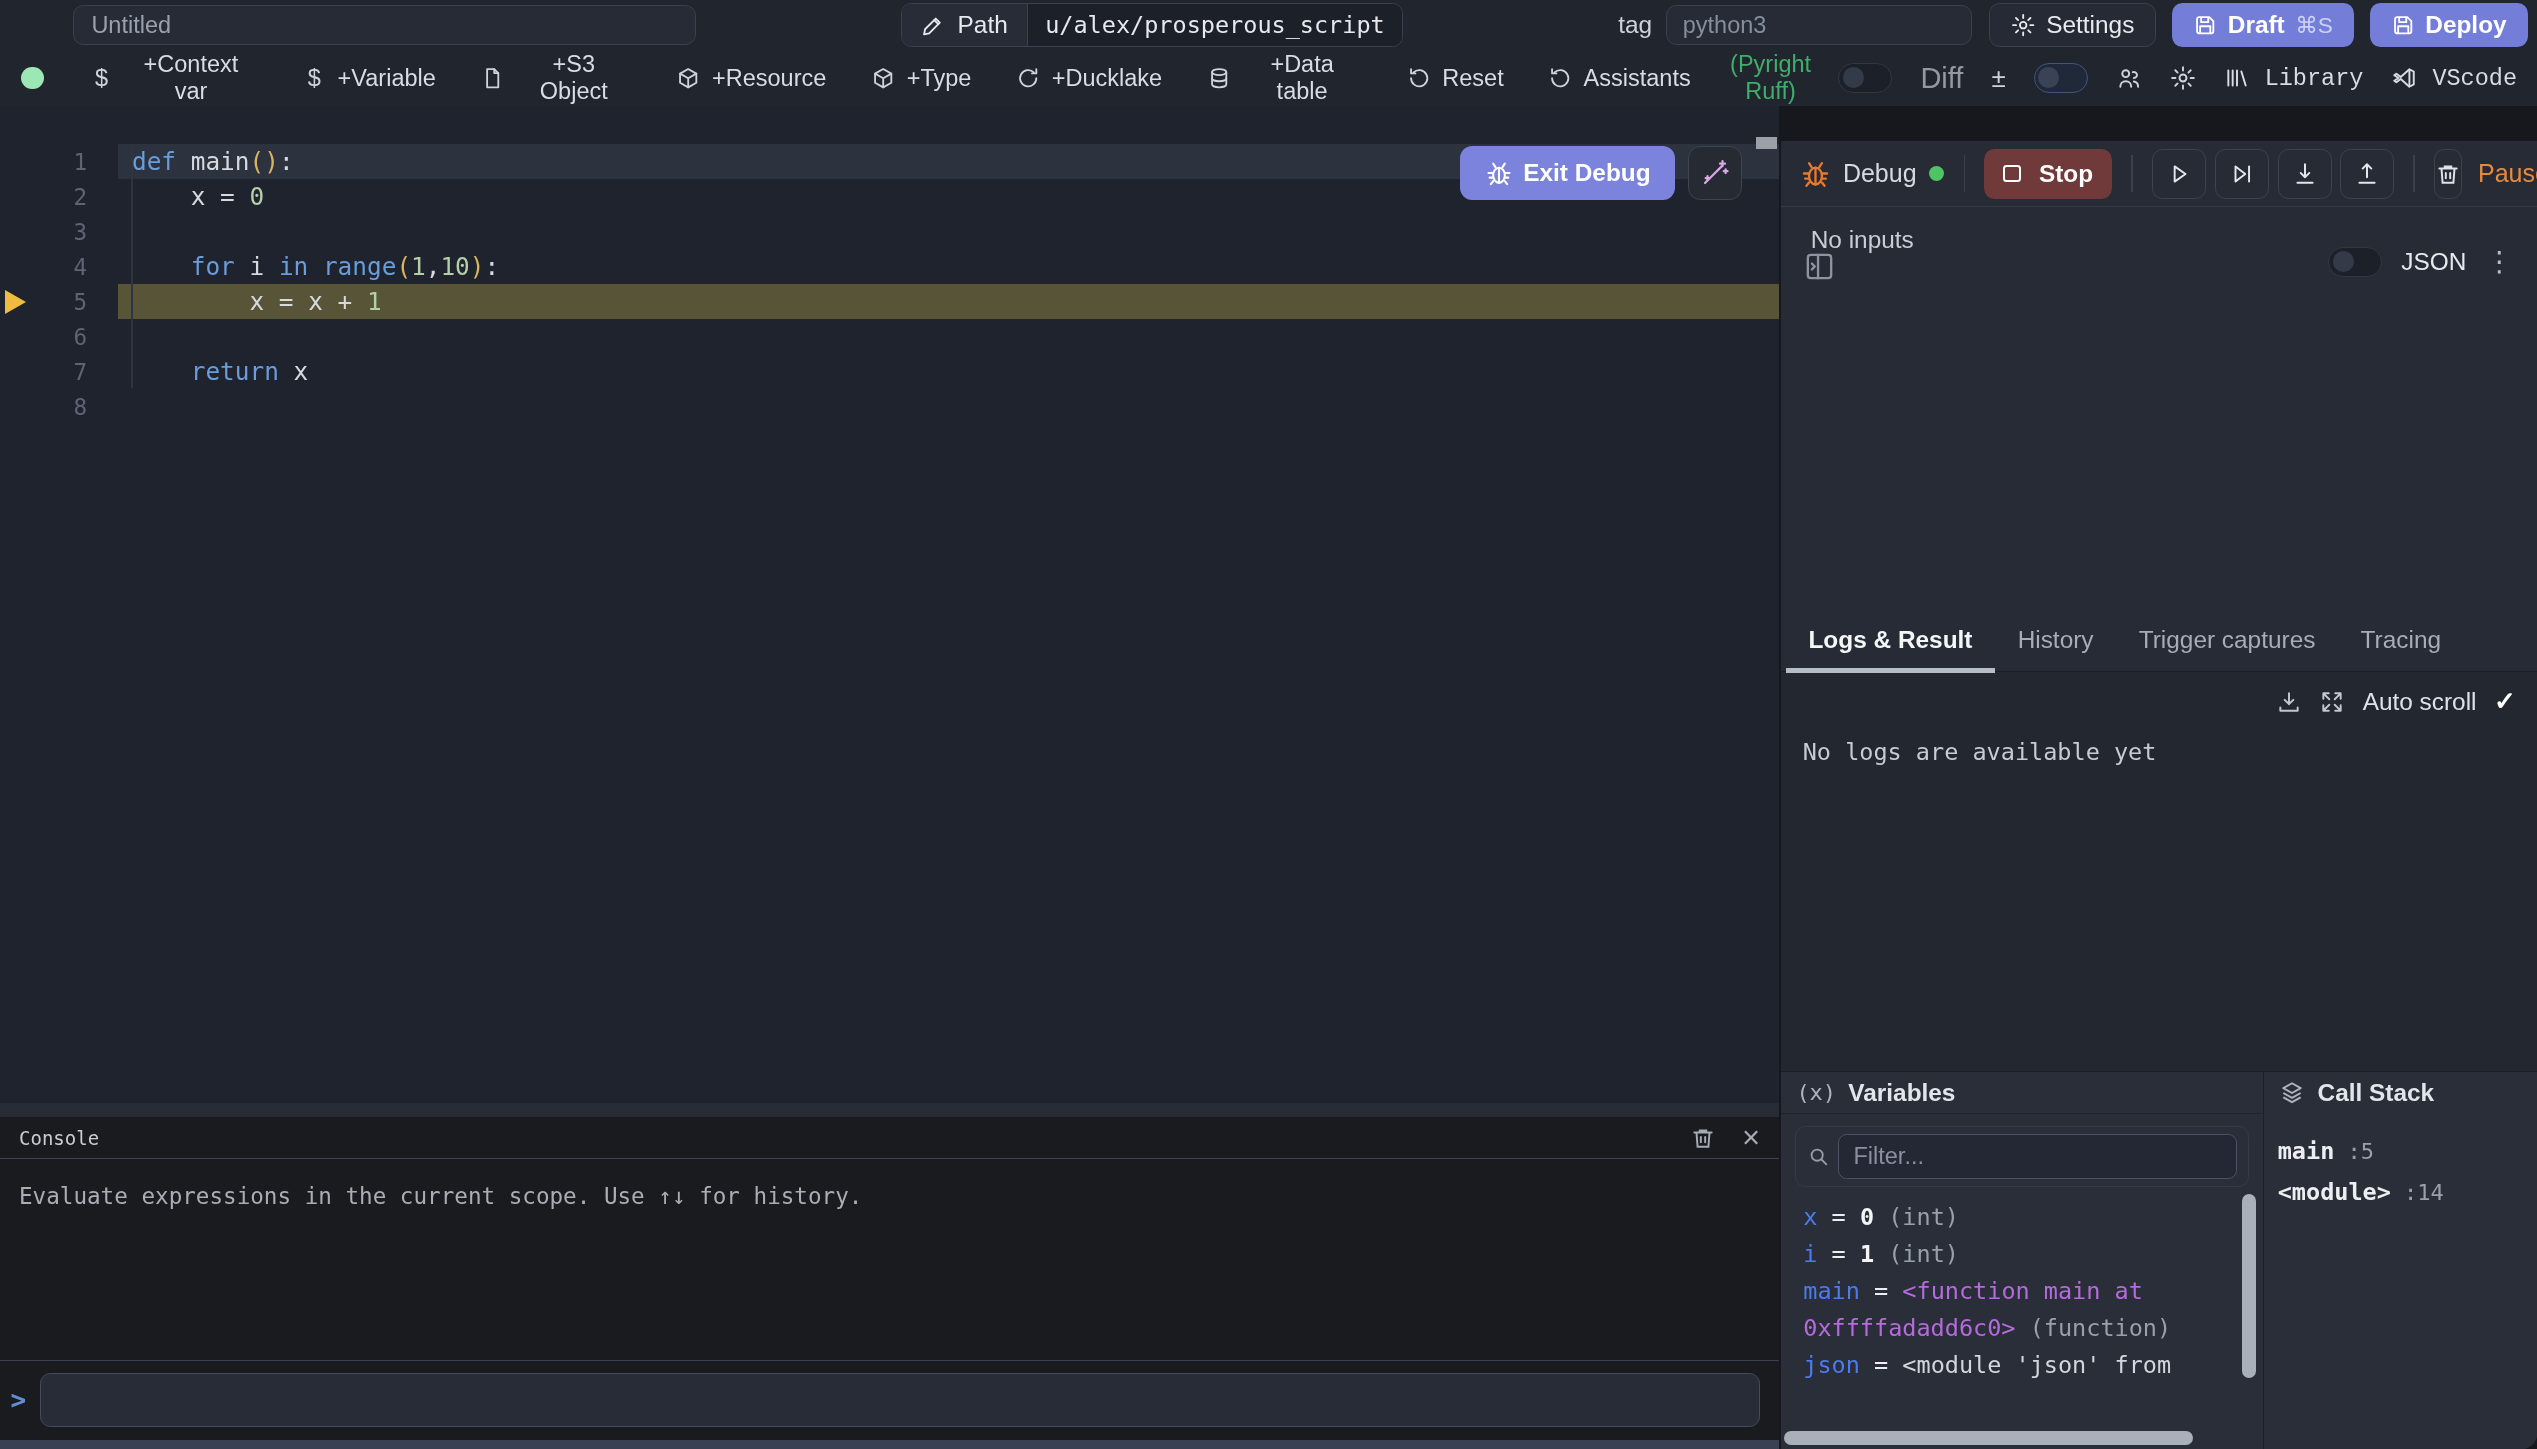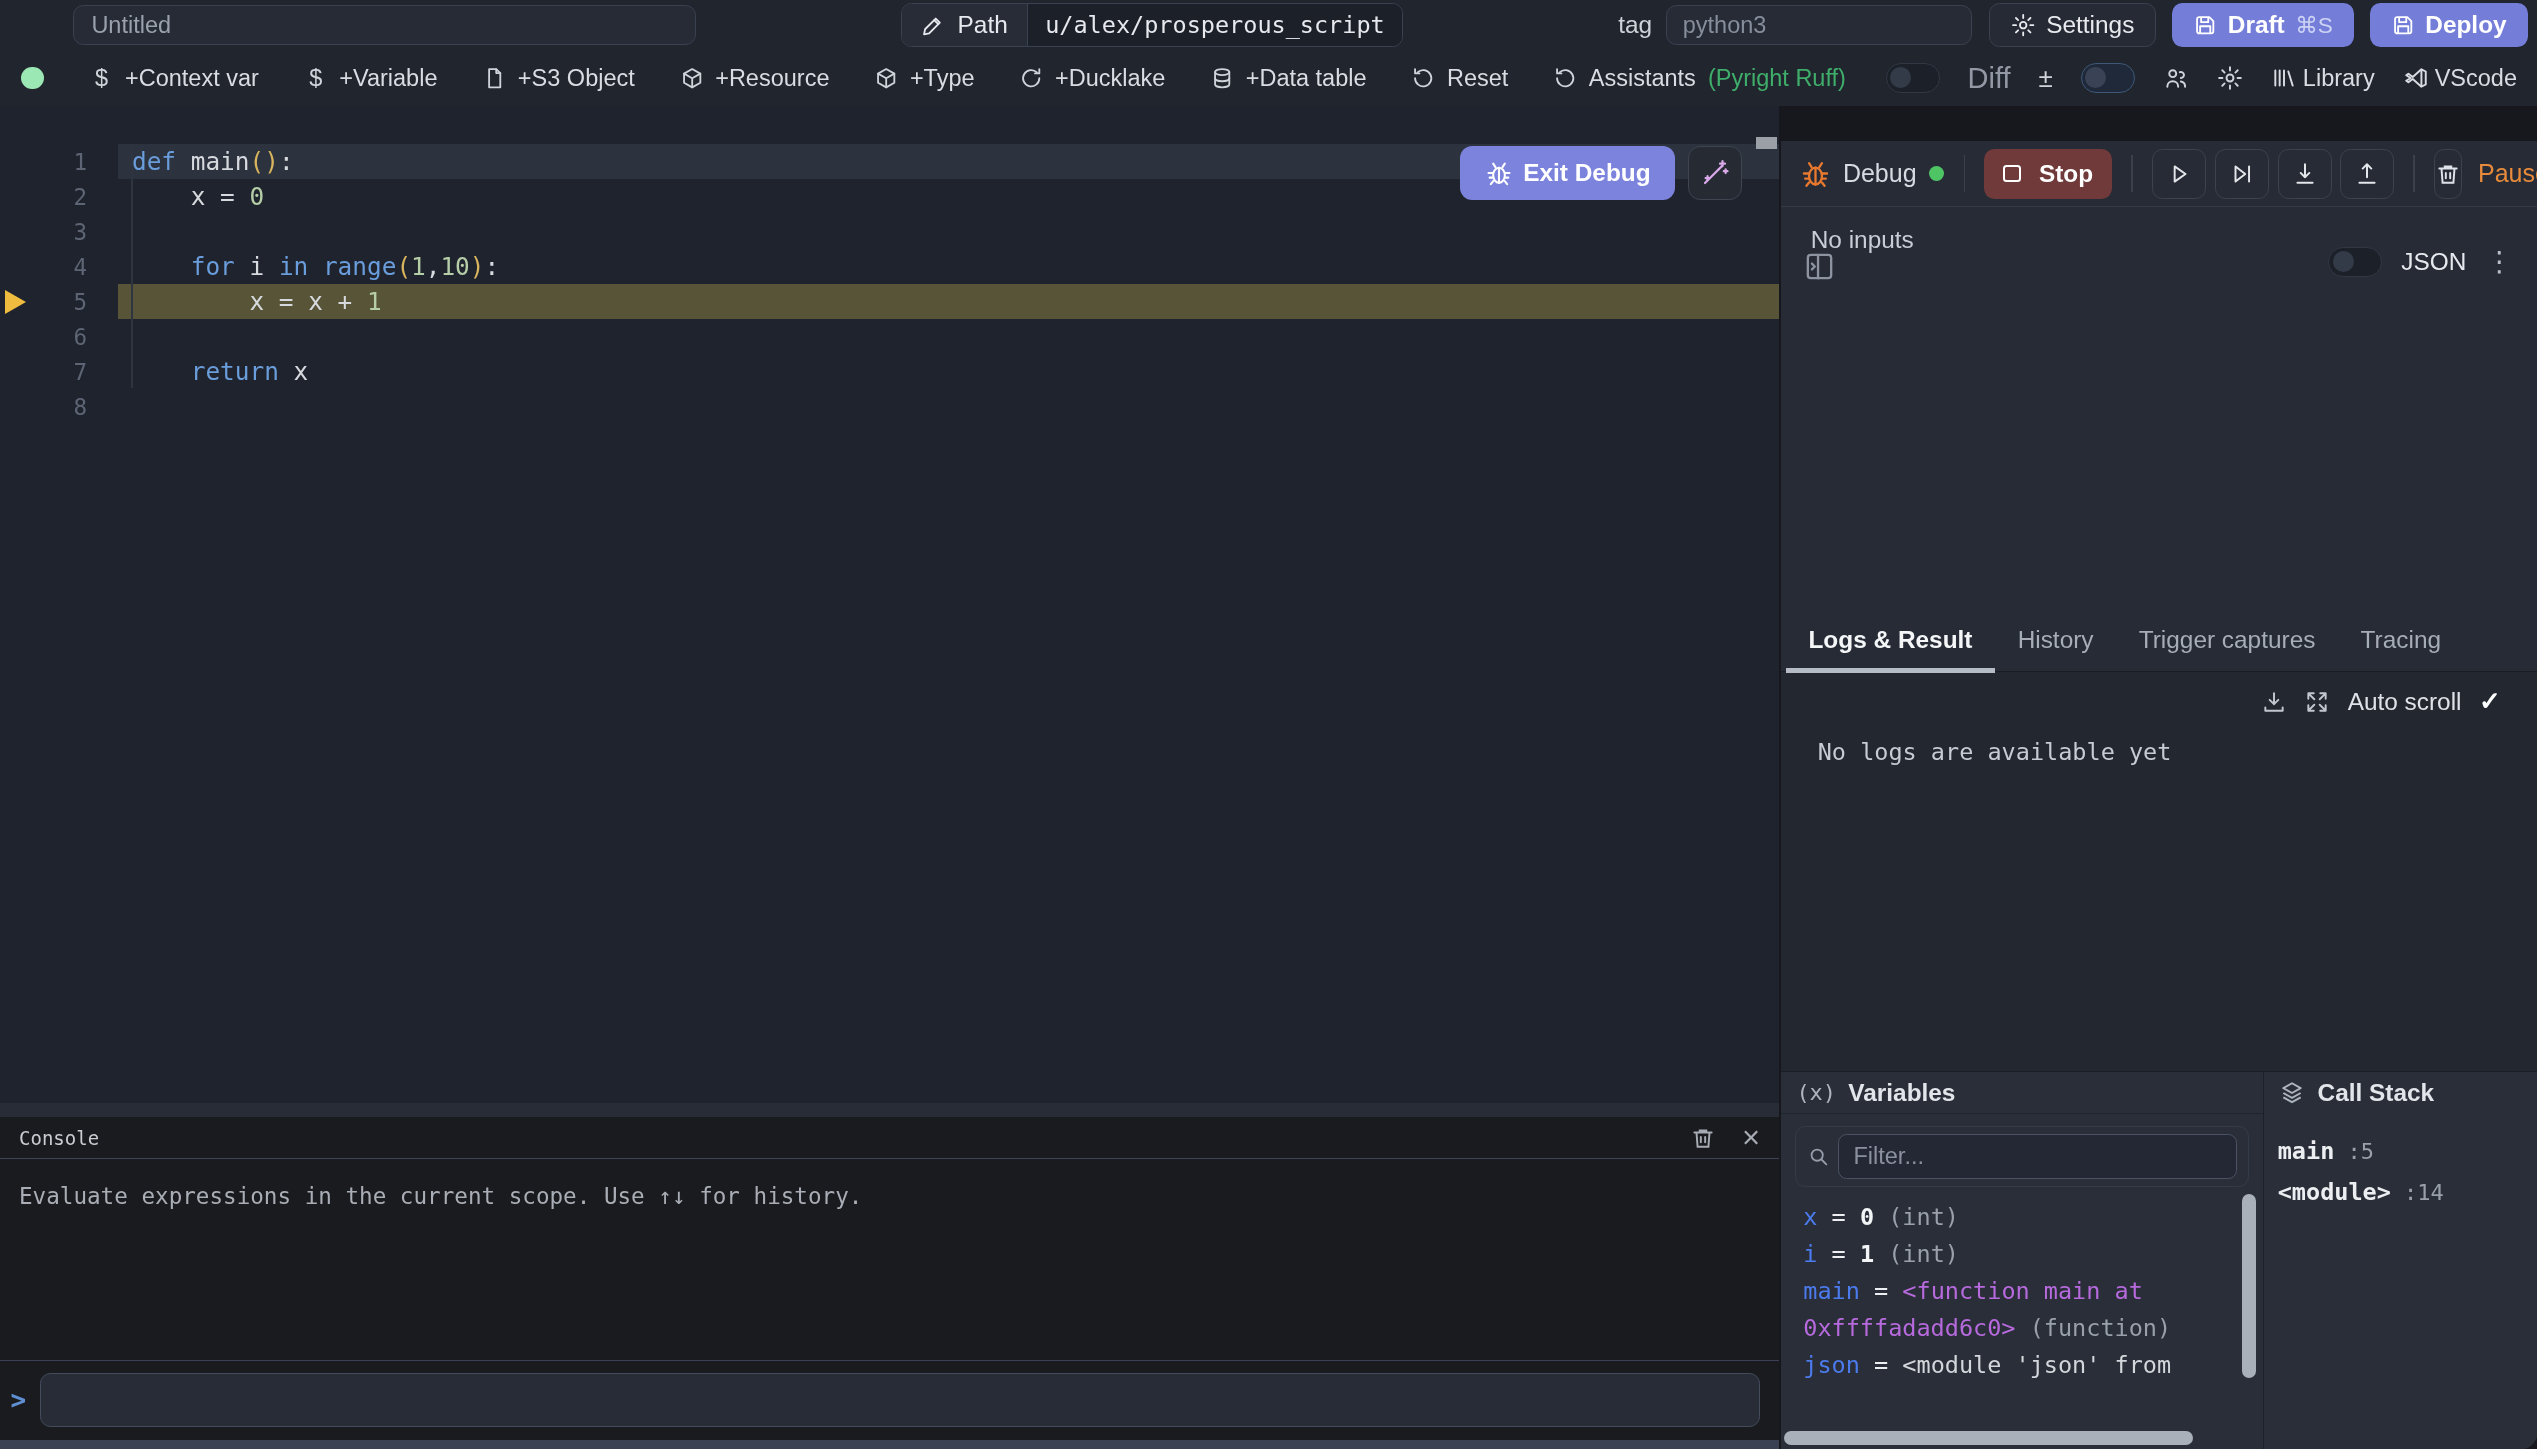--- a/index.html
+++ b/index.html
@@ -36,21 +36,21 @@
   .tb-icon { display:flex; align-items:center; justify-content:center; width:26px; color:#cfd3da; font-size:23.5px; }
   .tb-icon svg { width:24.4px; height:24.4px; }
   .tb-suffix { color:#3fae6a; margin-left:1.7px; }
   .tb-right { margin-left:auto; display:flex; align-items:center; gap:28px; }
   .toggle { width:54px; height:30px; border-radius:15px; background:#1c2028; border:1.7px solid #313844; position:relative; flex:none; cursor:pointer; }
   .toggle .knob { position:absolute; left:3.5px; top:2.6px; width:21px; height:21px; border-radius:50%; background:#343b48; }
   .toggle.blue { border-color:#3d5878; background:#20293a; }
   .toggle.blue .knob { background:#3a4356; }
   .diff-label { color:#9298a4; font-size:29px; }
   .pm-icon { color:#d0d4da; font-size:26px; }
-  .tb-text-item { display:flex; align-items:center; gap:6px; color:#d9dce2; font-size:23.5px; background:none; border:none; cursor:pointer; font-family:Liberation Sans, sans-serif; }
+  .tb-text-item { display:flex; align-items:center; gap:15px; color:#d9dce2; font-size:23.5px; background:none; border:none; cursor:pointer; font-family:Liberation Mono, monospace; }
   .tb-right svg { width:26px; height:26px; }
 
   
   .main { flex:1; display:flex; background:#16181d; min-height:0; }
   .left { width:1779px; flex:none; display:flex; flex-direction:column; min-width:0; }
 
   
   .editor { height:997px; flex:none; background:#1f232d; position:relative; padding-top:38px; }
   .indent-guide { position:absolute; left:131px; top:40px; width:1.7px; height:242px; background:#2e3440; }
   .code-row { height:35px; display:flex; align-items:stretch; }
@@ -116,21 +116,21 @@
   .noinputs-text { position:absolute; left:30px; top:19px; font-size:24.4px; color:#c9cdd5; }
   .inputs-controls { position:absolute; right:24.4px; top:40px; display:flex; align-items:center; gap:19px; }
   .json-label { font-size:24.4px; color:#e6e9ee; }
   .kebab { font-size:28px; color:#b9bec8; background:none; border:none; cursor:pointer; line-height:26px; }
 
   .tabsrow { height:63px; flex:none; background:#262b35; border-bottom:1.7px solid #1a1d24; display:flex; align-items:stretch; padding:0 5.2px; }
   .tab { padding:0 22.6px; display:flex; align-items:center; font-size:24.4px; color:#a6adb8; position:relative; cursor:pointer; }
   .tab.active { color:#f4f6f8; font-weight:700; }
   .tab.active::after { content:""; position:absolute; left:0; right:0; bottom:-1.7px; height:5.2px; background:#b6bcc6; }
 
-  .logs { flex:1; background:#23272f; padding:14px 37px; min-height:0; }
+  .logs { flex:1; background:#23272f; padding:14px 22px; min-height:0; }
   .logs-controls { display:flex; justify-content:flex-end; align-items:center; gap:17.4px; color:#c3c8d0; }
   .logs-controls svg { width:26px; height:26px; }
   .autoscroll-label { color:#dfe2e8; font-size:24.4px; }
   .check { color:#ffffff; font-size:26px; font-weight:700; }
   .logs-empty { margin-top:21px; font-family:"DejaVu Sans Mono",monospace; font-size:23.5px; color:#c7cbd3; }
 
   .varspanel { height:379px; flex:none; background:#292e38; border-top:1.7px solid #1a1d23; display:flex; min-height:0; }
   .vars-col { flex:1; min-width:0; display:flex; flex-direction:column; position:relative; }
   .panel-header { height:42px; flex:none; display:flex; align-items:center; gap:12.2px; padding:0 15.7px; color:#e2e5ea; font-size:24.4px; font-weight:600; }
   .vars-col .panel-header { border-bottom:1.7px solid #20242d; }

